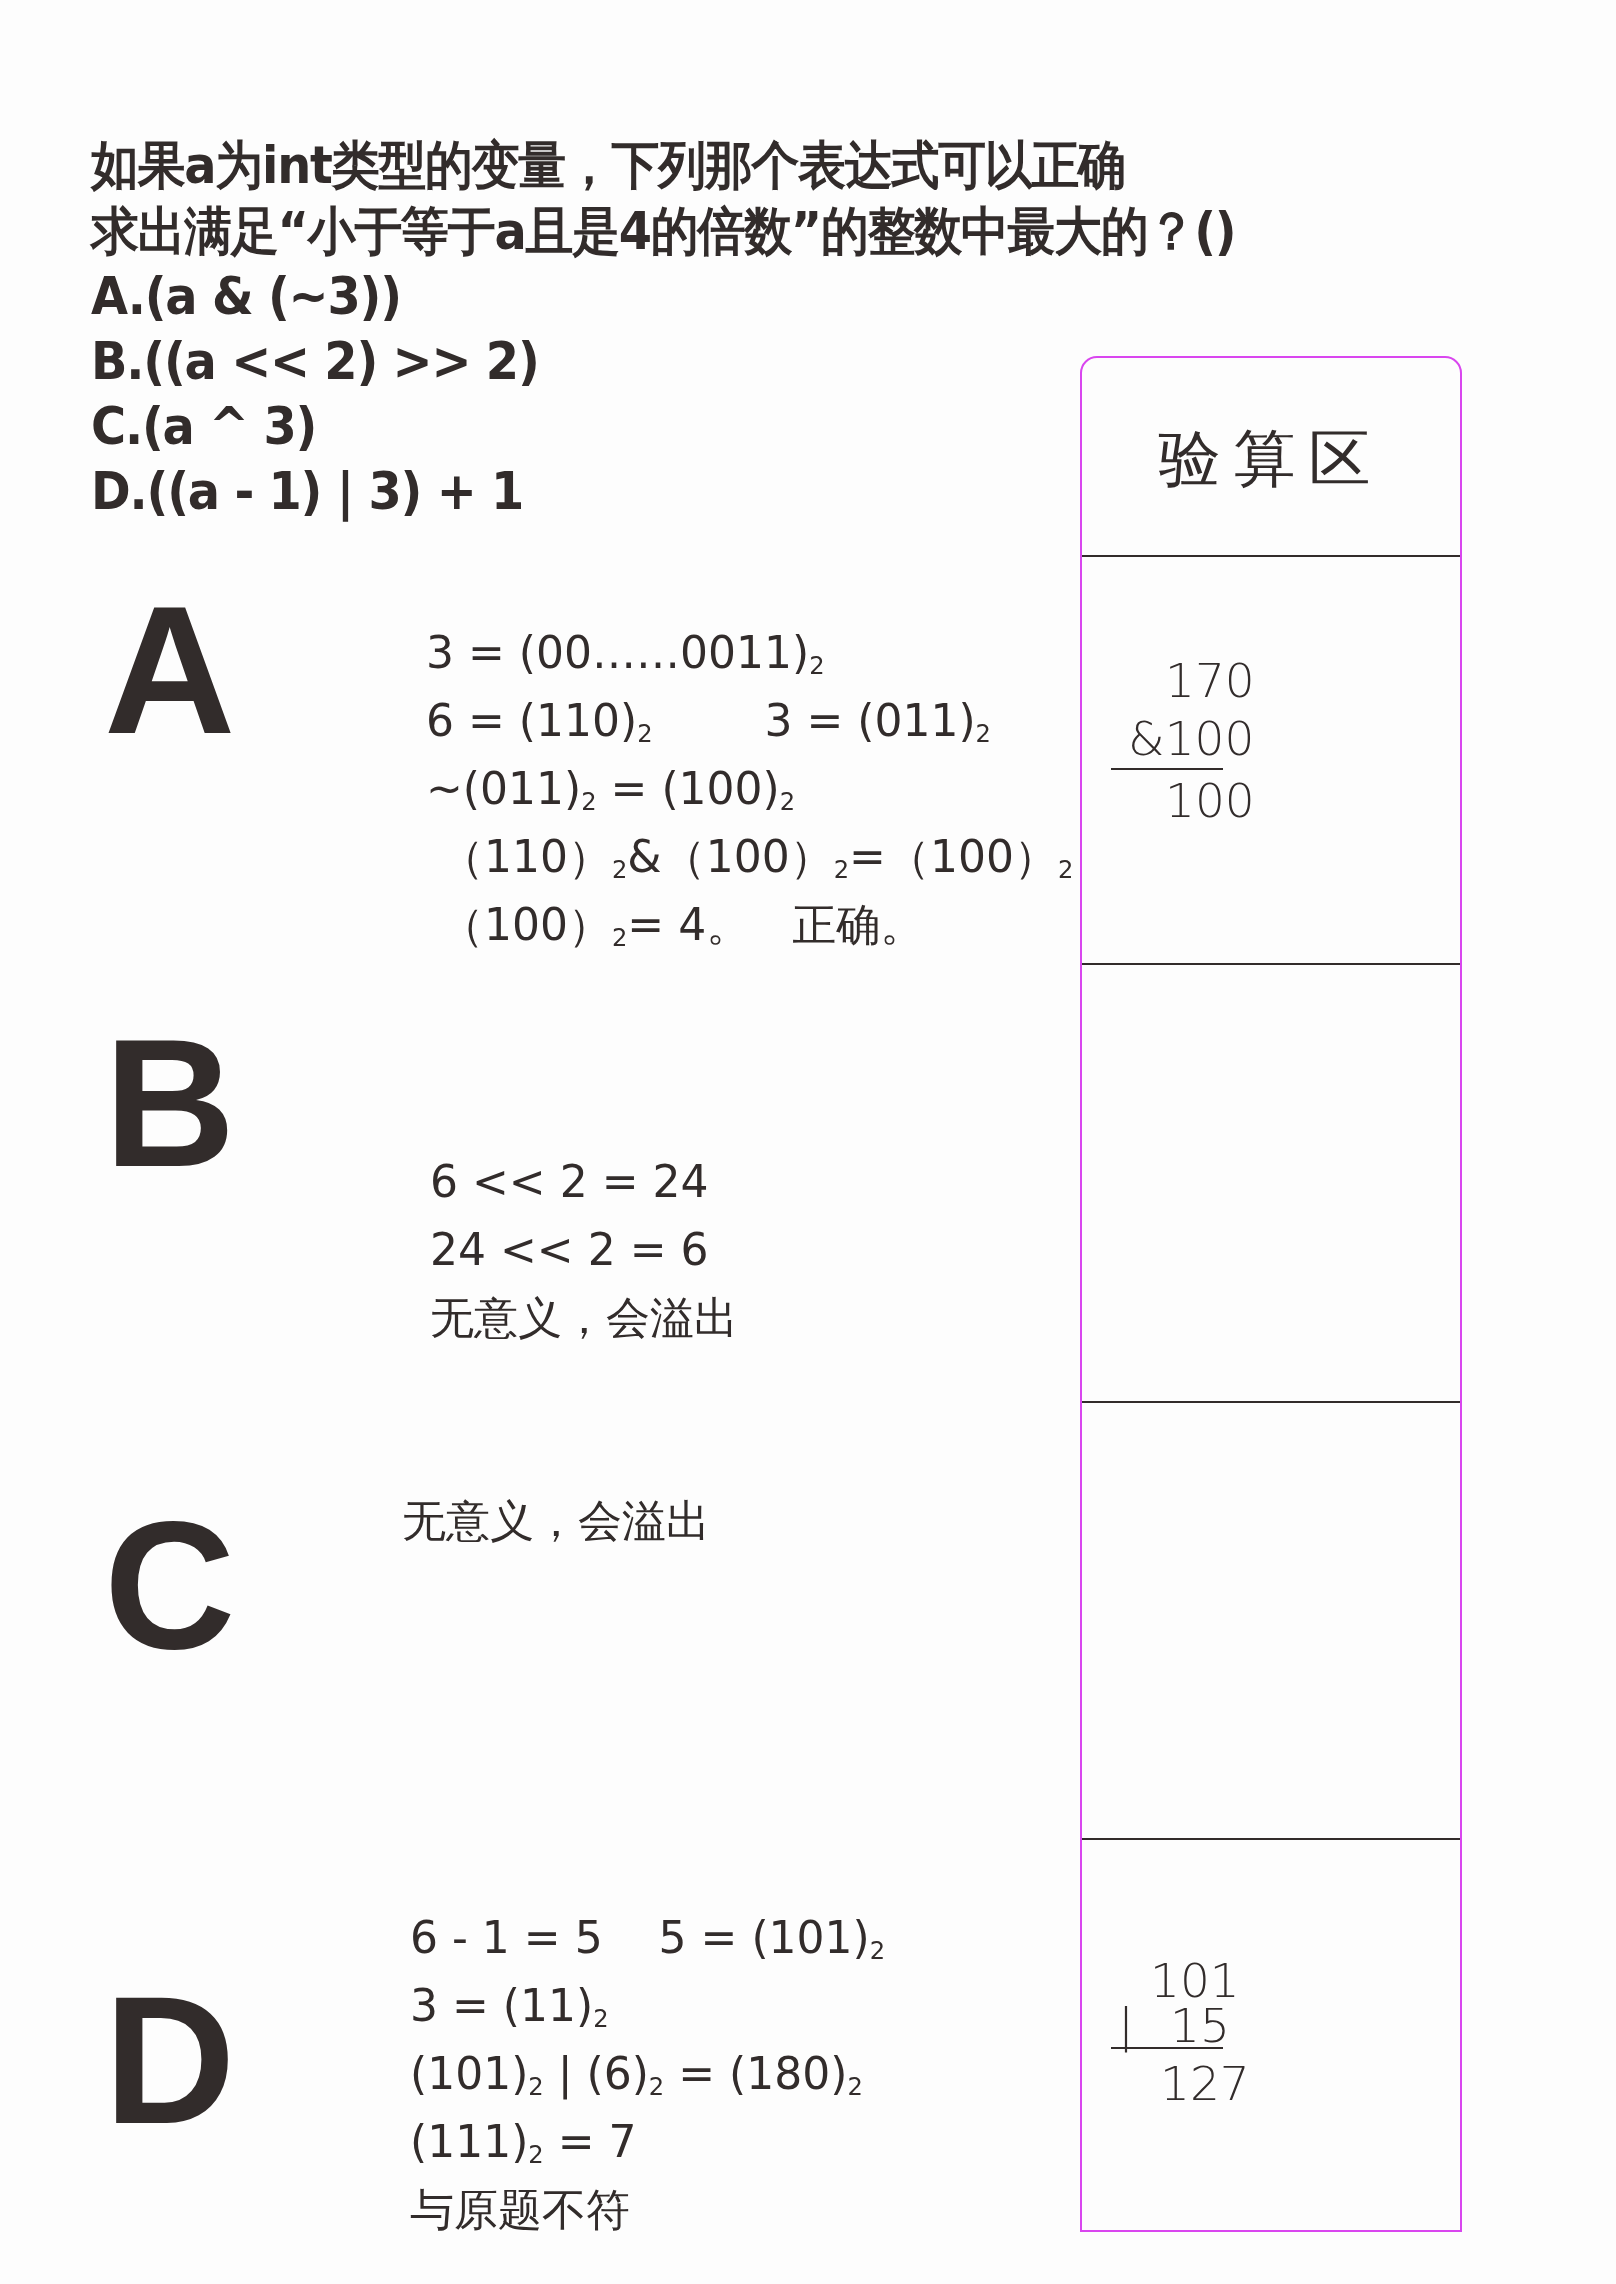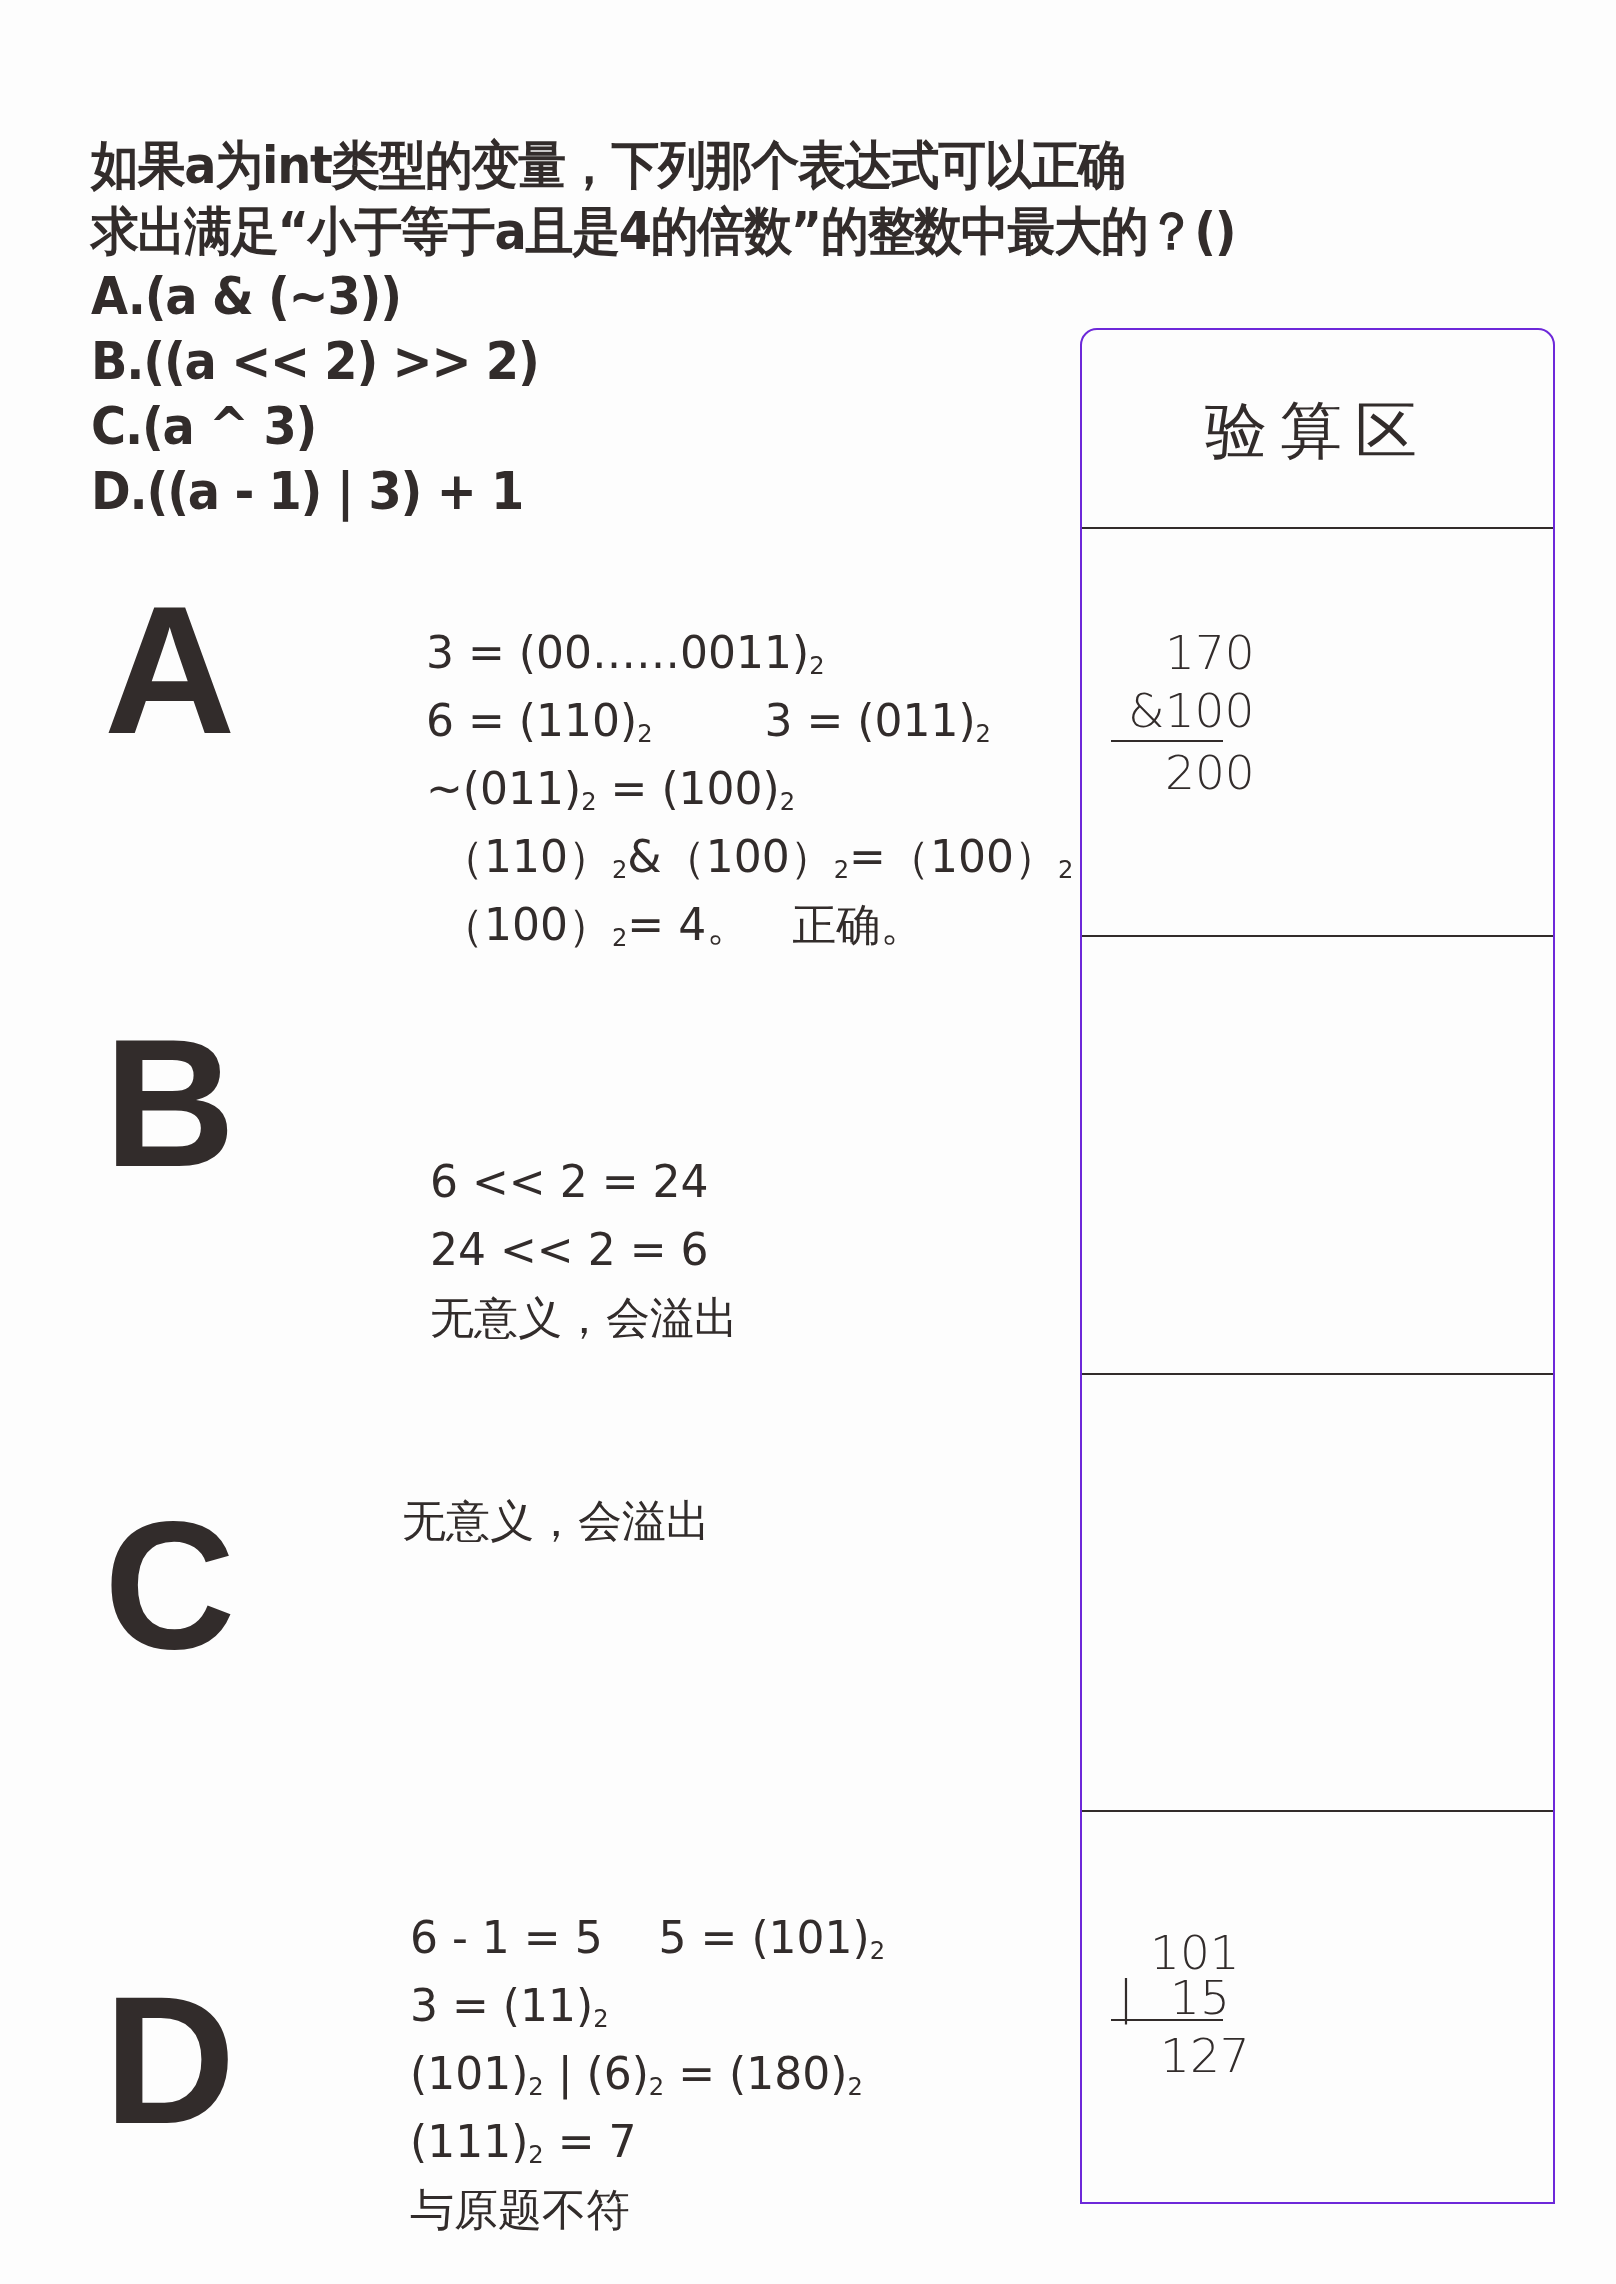--- a/index.html
+++ b/index.html
@@ -15,22 +15,22 @@
   }
   .big-letter {
     position:absolute; left:104px; font-family:"Liberation Sans", sans-serif;
     font-weight:bold; font-size:182px; line-height:182px; color:#322c2b;
   }
   .work { position:absolute; font-size:44px; line-height:68px; white-space:nowrap; font-weight:500; }
   .work .ln { display:block; height:68px; }
   sub { font-size:0.55em; vertical-align:-0.25em; }
   sup { font-size:0.55em; vertical-align:0.75em; }
   .panel {
-    position:absolute; left:1080px; top:328px; width:475px; height:1876px;
-    border:2px solid #6d28d9; border-radius:17px 17px 0 0; box-sizing:border-box;
+    position:absolute; left:1080px; top:356px; width:382px; height:1876px;
+    border:2px solid #d946ef; border-radius:17px 17px 0 0; box-sizing:border-box;
   }
   .divider { position:absolute; left:0; width:100%; height:0; border-top:2px solid #322c2b; }
   .panel-title {
     position:absolute; left:0; width:100%; top:59px; text-align:center;
     font-family:"DejaVu Serif", "Liberation Serif", serif; font-size:62px; letter-spacing:13px;
   }
   .calc {
     position:absolute; font-family:"DejaVu Sans", sans-serif; font-weight:300;
     font-size:47px; line-height:59px; white-space:pre;
   }
@@ -80,21 +80,21 @@
 <div class="panel">
   <div class="panel-title">验算区</div>
   <div class="divider" style="top:197px;"></div>
   <div class="divider" style="top:605px;"></div>
   <div class="divider" style="top:1043px;"></div>
   <div class="divider" style="top:1480px;"></div>
 
   <div class="calc" style="left:83px; top:293px;">170</div>
   <div class="calc" style="left:46px; top:351px;">&amp;100</div>
   <div class="calc-rule" style="left:29px; width:112px; top:410px;"></div>
-  <div class="calc" style="left:83px; top:413px;">200</div>
+  <div class="calc" style="left:83px; top:413px;">100</div>
 
   <div class="calc" style="left:68px; top:1593px;">101</div>
   <div class="calc" style="left:36px; top:1637px;">|</div>
   <div class="calc" style="left:88px; top:1638px;">15</div>
   <div class="calc-rule" style="left:29px; width:112px; top:1689px;"></div>
   <div class="calc" style="left:78px; top:1696px;">127</div>
 </div>
 
 
 </body></html>

